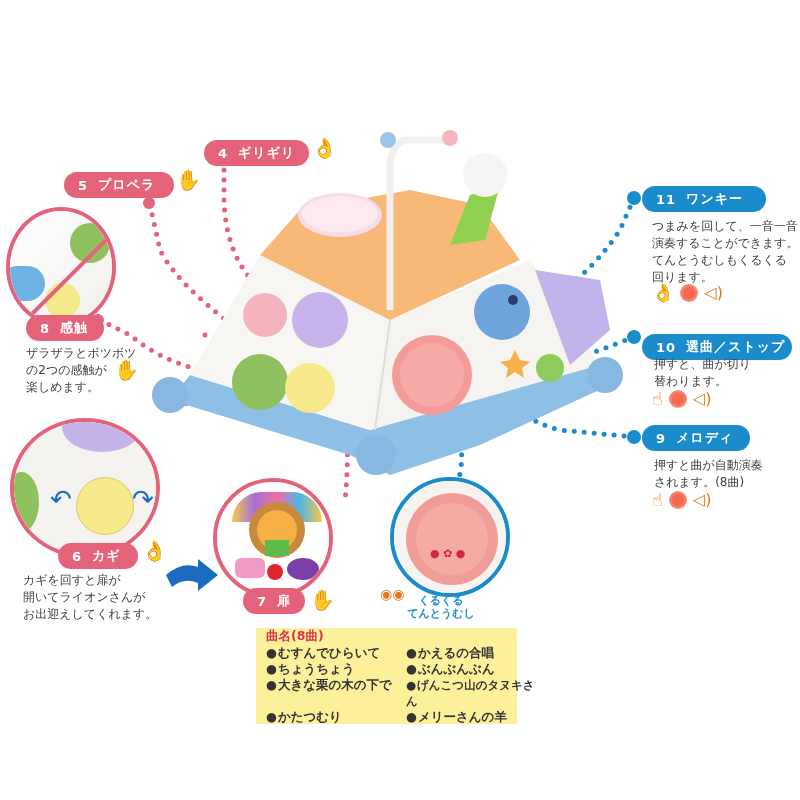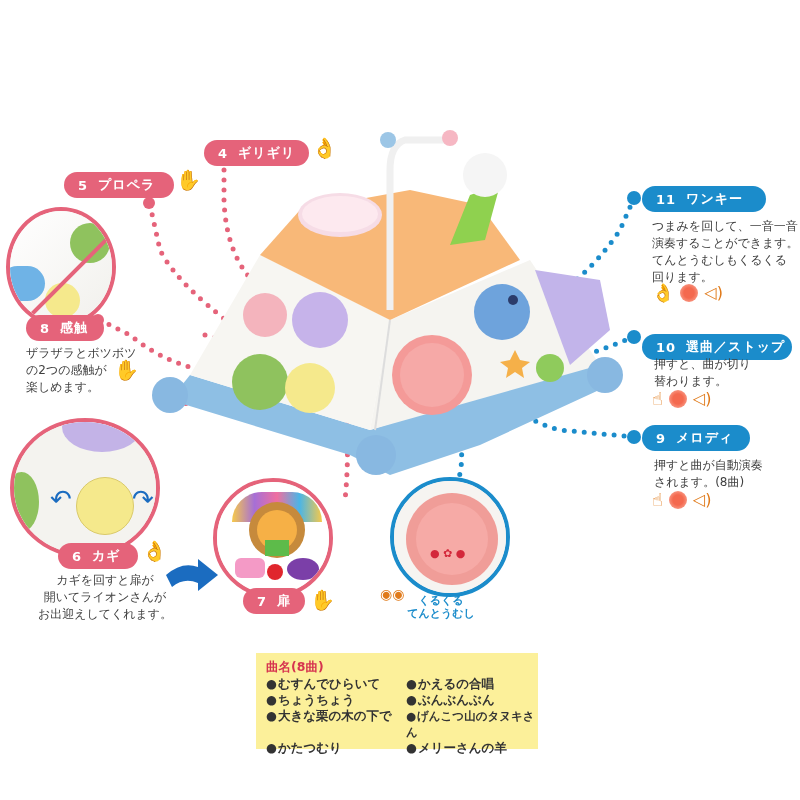--- a/index.html
+++ b/index.html
@@ -35,23 +35,23 @@
   .icons-row { position: absolute; display: flex; align-items: center; gap: 6px; }
   .hand { font-size: 18px; color: #e07a1a; line-height: 1; }
   .red-dot { width: 18px; height: 18px; border-radius: 50%;
     background: radial-gradient(circle, #f4694f 40%, #fbb9a8 100%); }
   .speaker { font-size: 16px; color: #e07a1a; line-height: 1; }
 
   .hand-sm { position: absolute; font-size: 20px; color: #e07a1a; line-height: 1; }
 
   
   .songs {
-    position: absolute; left: 255px; left: 256px; top: 628px; width: 282px; height: 96px;
-    background: #fcf09a; padding: 6px 10px;
-    font-size: 12.5px; line-height: 16px; margin-top: 25px;
+    position: absolute; left: 255px; left: 256px; top: 628px; width: 261px; height: 96px;
+    background: #fcf09a; padding: 0 10px;
+    font-size: 12.5px; line-height: 16px;
   }
   .songs .title { color: #d6344f; font-weight: bold; margin-bottom: 1px; }
   .songs .grid { display: grid; grid-template-columns: 140px 130px; font-weight: bold; }
   .songs .item::before { content: "●"; margin-right: 1px; }
 
   
   .toy { position: absolute; left: 150px; top: 110px; width: 480px; height: 370px; }
 </style>
 </head>
 <body>
@@ -155,21 +155,21 @@
   <div style="position:absolute;left:-10px;top:50px;width:35px;height:60px;border-radius:50%;background:#8fc25e;"></div>
   <div style="position:absolute;left:62px;top:55px;width:58px;height:58px;border-radius:50%;background:#f5e98c;border:1px solid #d9c96a;"></div>
   <div style="position:absolute;left:36px;top:62px;font-size:26px;color:#1b6cc0;">↶</div>
   <div style="position:absolute;left:118px;top:62px;font-size:26px;color:#1b6cc0;">↷</div>
 </div>
 <div class="pill pink" style="left:58px;top:543px;width:80px;">
   <span class="num">6</span>
   <span>カギ</span>
 </div>
 <span class="hand-sm" style="left:142px;top:541px;">👌</span>
-<div class="desc" style="left:30px;top:572px;text-align:center;width:150px;">
+<div class="desc" style="left:23px;top:572px;text-align:left;width:150px;">
   <div>カギを回すと扉が</div>
   <div>開いてライオンさんが</div>
   <div>お出迎えしてくれます。</div>
 </div>
 
 <svg class="abs" style="left:162px;top:555px;" width="60" height="40">
   <path d="M 4 20 Q 20 6 36 12 L 36 4 L 56 20 L 36 36 L 36 28 Q 22 22 10 32 Z" fill="#1b6cc0"></path>
 </svg>
 
 <div class="circle pink" style="left:213px;top:478px;width:120px;height:120px;">

